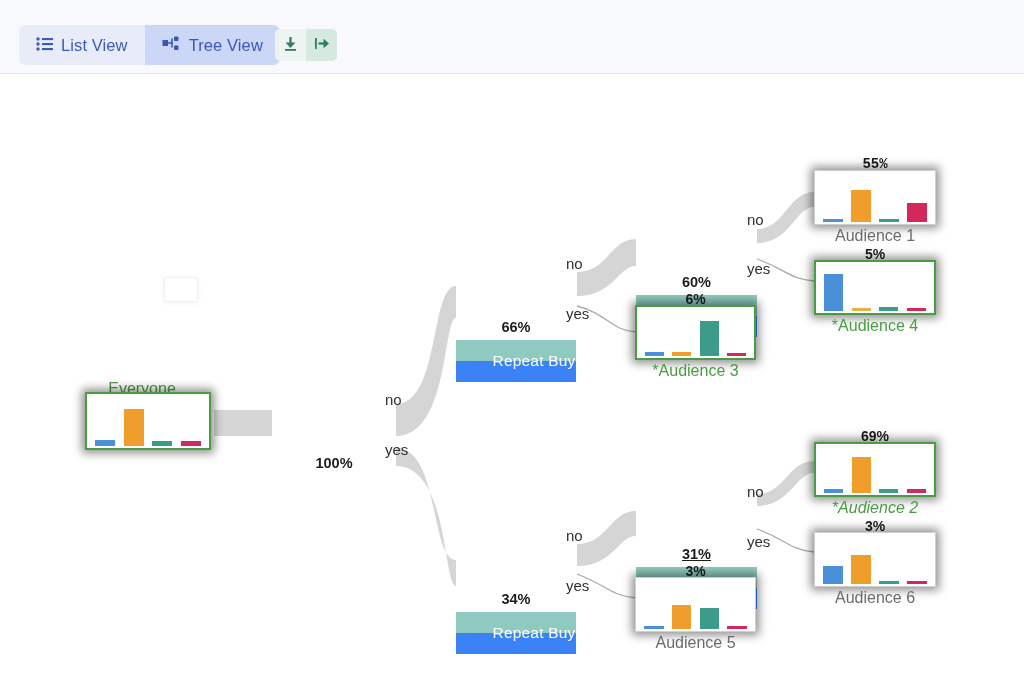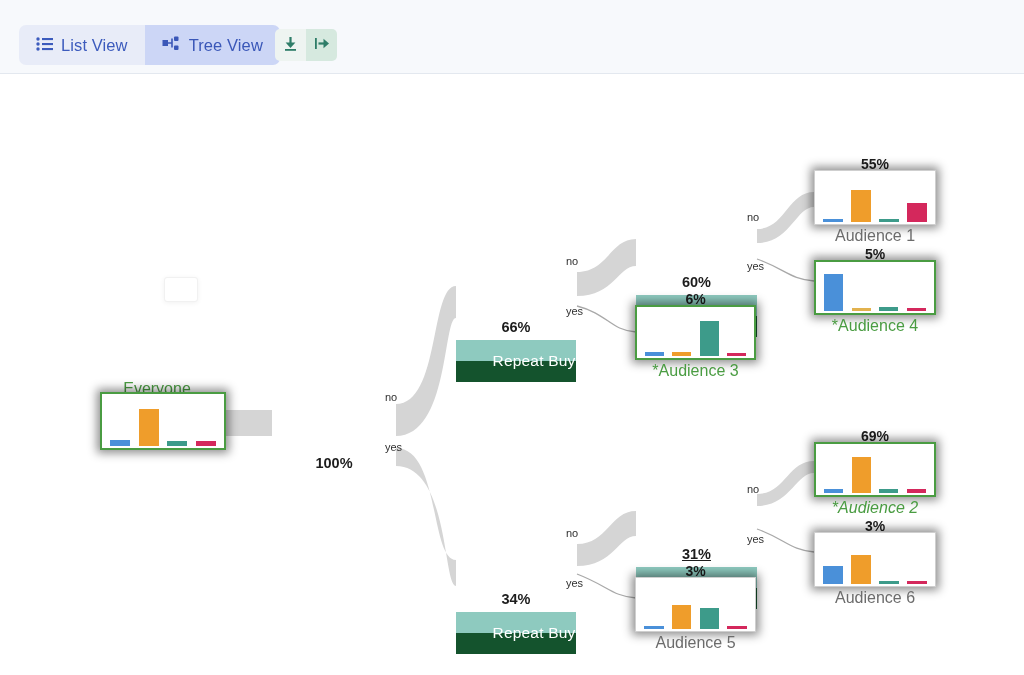--- a/index.html
+++ b/index.html
@@ -46,37 +46,37 @@
   
   #canvas{
     position:absolute; left:0; top:74px; width:1024px; height:601px;
     background:#ffffff; overflow:hidden;
   }
   #edges{ position:absolute; left:0; top:0; width:1024px; height:601px; }
 
   
   .dnode{
     position:absolute; box-sizing:border-box;
-    background:#14532d;
+    background:#3b82f6;
     display:flex; align-items:center; justify-content:center;padding-left:36px;
   }
   .dnode .dn-top{
     position:absolute; left:0; top:0; right:0; height:50%;
     background:#8ecabf;
   }
   .dnode .dn-label{
     position:relative; z-index:2;
     color:#ffffff; font-size:15.5px; letter-spacing:.2px;
   }
   .pct{
     position:absolute; color:#1d1d1d; font-weight:bold; font-size:14.5px;
     text-align:center; white-space:nowrap;
   }
   .branch-lbl{
-    position:absolute; color:#303030; font-size:11px; white-space:nowrap;
+    position:absolute; color:#303030; font-size:15px; white-space:nowrap;
   }
 
   
   .leaf{ position:absolute; }
   .leaf .chartbox{
     position:relative; box-sizing:border-box;
     background:#ffffff;
     border:1px solid #cfcfcf;
     box-shadow:0 0 9px 3px rgba(0,0,0,.45);
   }
@@ -188,21 +188,21 @@
         <path d="M757,185 C785,195 790,205 814,207"></path>
 
         <path d="M577,500 C608,512 612,522 636,524"></path>
 
         <path d="M757,455 C785,465 790,476 814,478"></path>
       </g>
     </svg>
 
     <div class="ghost-box" style="left:164px; top:203px; width:34px; height:25px;"></div>
 
-    <div class="leaf root sel" style="left:100px; top:318px; width:114px;">
+    <div class="leaf root sel" style="left:85px; top:318px; width:114px;">
       <div class="leaf-lbl" style="top:-12px;">Everyone</div>
       <div class="chartbox" style="width:126px; height:58px;">
         <div class="bars">
           <div class="bar" style="height:12%;background:#4a90d9;"></div>
           <div class="bar" style="height:78%;background:#ef9d2b;"></div>
           <div class="bar" style="height:10%;background:#3d9b8a;"></div>
           <div class="bar" style="height:11%;background:#d4285c;"></div>
         </div>
       </div>
     </div>
@@ -237,21 +237,21 @@
 
     <div class="dnode" style="left:636px; top:493px; width:121px; height:42px;">
       <div class="dn-top"></div>
       <div class="dn-label">Is Member</div>
     </div>
     <div class="pct" style="left:636px; top:472px; width:121px;text-decoration:underline;">31%</div>
     <div class="branch-lbl" style="left:747px; top:409px;">no</div>
     <div class="branch-lbl" style="left:747px; top:459px;">yes</div>
 
     <div class="leaf" style="left:814px; top:96px; width:122px;">
-      <div class="leaf-pct" style="top:-14px;">55%</div>
+      <div class="leaf-pct" style="top:-14px;font-family:Liberation Mono, monospace;">55%</div>
       <div class="chartbox" style="width:122px; height:55px;">
         <div class="bars">
           <div class="bar" style="height:6%;background:#4a90d9;"></div>
           <div class="bar" style="height:68%;background:#ef9d2b;"></div>
           <div class="bar" style="height:6%;background:#3d9b8a;"></div>
           <div class="bar" style="height:40%;background:#d4285c;"></div>
         </div>
       </div>
       <div class="leaf-lbl" style="top:57px;">Audience 1</div>
     </div>

